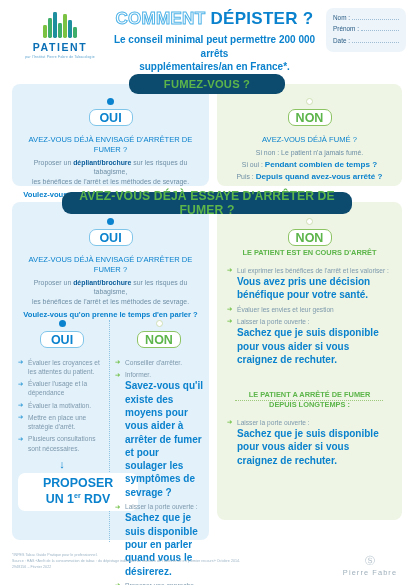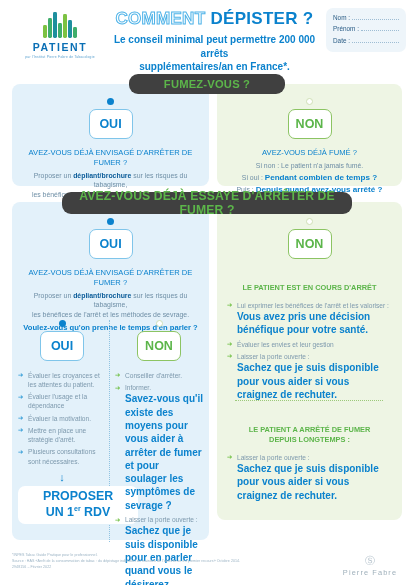--- a/index.html
+++ b/index.html
@@ -26,41 +26,41 @@
   .t-sol{color:#0b82cd;}
   .subtitle{font-size:10px;font-weight:bold;color:#0b82cd;line-height:1.35;margin-top:6px;}
 
   .idbox{position:absolute;left:326px;top:8px;width:80px;height:44px;
     background:#eef5fa;border-radius:7px;padding:5px 7px;box-sizing:border-box;}
   .idrow{display:flex;align-items:baseline;font-size:6.4px;color:#2b5d86;margin-bottom:3.4px;}
   .idlabel{white-space:nowrap;margin-right:2px;}
   .idline{flex:1;border-bottom:1px dotted #9ebdd4;height:6px;}
 
   
-  .banner{position:absolute;background:#404040;border-radius:9px;
+  .banner{position:absolute;background:#0c4a6e;border-radius:9px;
     display:flex;align-items:center;justify-content:center;
     color:#5cb54a;font-weight:bold;text-align:center;z-index:6;}
   #banner1{left:129px;top:74px;width:156px;height:20px;font-size:11.2px;letter-spacing:.2px;}
   #banner2{left:62px;top:192px;width:290px;height:22px;font-size:12.2px;letter-spacing:.1px;}
 
   
   .panel{position:absolute;border-radius:8px;box-sizing:border-box;}
   .blue{background:#e3f1fa;}
   .green{background:#eef5e4;}
 
   #p-blue-1{left:12px;top:84px;width:197px;height:102px;}
   #p-green-1{left:217px;top:84px;width:185px;height:102px;}
   #p-blue-2{left:12px;top:202px;width:197px;height:338px;}
   #p-green-big{left:217px;top:202px;width:185px;height:318px;}
 
   
   .dot{width:7px;height:7px;border-radius:50%;margin:0 auto;}
   .dot-blue{background:#0b82cd;}
   .dot-green{background:#ffffff;border:1.2px solid #cfe0b6;box-sizing:border-box;}
-  .badge{width:44px;height:30px;border-radius:7px;background:#ffffff;
+  .badge{width:44px;height:17px;border-radius:7px;background:#ffffff;
     display:flex;align-items:center;justify-content:center;
     font-size:12.5px;font-weight:bold;margin:4px auto 0;box-sizing:border-box;}
   .badge-oui{border:1.4px solid #7fc5ea;color:#0b82cd;}
   .badge-non{border:1.4px solid #8cc463;color:#5cb54a;}
 
   
   .qtitle{font-size:7.6px;font-weight:normal;color:#0b82cd;text-align:center;line-height:1.3;}
   .qtitle-g{font-size:7.4px;font-weight:bold;color:#5cb54a;text-align:center;line-height:1.35;}
   .body-sm{font-size:6.9px;color:#6f8fa6;text-align:center;line-height:1.4;margin-top:3px;}
   .body-sm b{color:#0b5c99;}
@@ -213,21 +213,21 @@
             <li><span class="arw arw-green">➔</span><span>Proposer une approche de réduction accompagnée de la consommation dans un objectif d'arrêt.</span></li>
           </ul>
       </div>
     </div>
   </div>
 
   <div class="panel green" id="p-green-big">
     <div style="padding:16px 10px 0;">
       <div class="dot dot-green"></div>
       <div class="badge badge-non">NON</div>
-      <div class="qtitle-g" style="margin-top:24px;">
+      <div class="qtitle-g" style="margin-top:2px;">
         <div>LE PATIENT EST EN COURS D'ARRÊT</div>
       </div>
       <ul class="blist" id="s2-non-list" style="margin-top:8px;">
           <li><span class="arw arw-green">➔</span><span>Lui exprimer les bénéfices de l'arrêt et les valoriser :</span><b>Vous avez pris une décision bénéfique pour votre santé.</b></li>
           <li><span class="arw arw-green">➔</span><span>Évaluer les envies et leur gestion</span></li>
           <li><span class="arw arw-green">➔</span><span>Laisser la porte ouverte :</span><b>Sachez que je suis disponible pour vous aider si vous craignez de rechuter.</b></li>
         </ul>
 
       <div class="hdiv" style="left:18px;right:18px;top:198px;width:148px;"></div>
 

